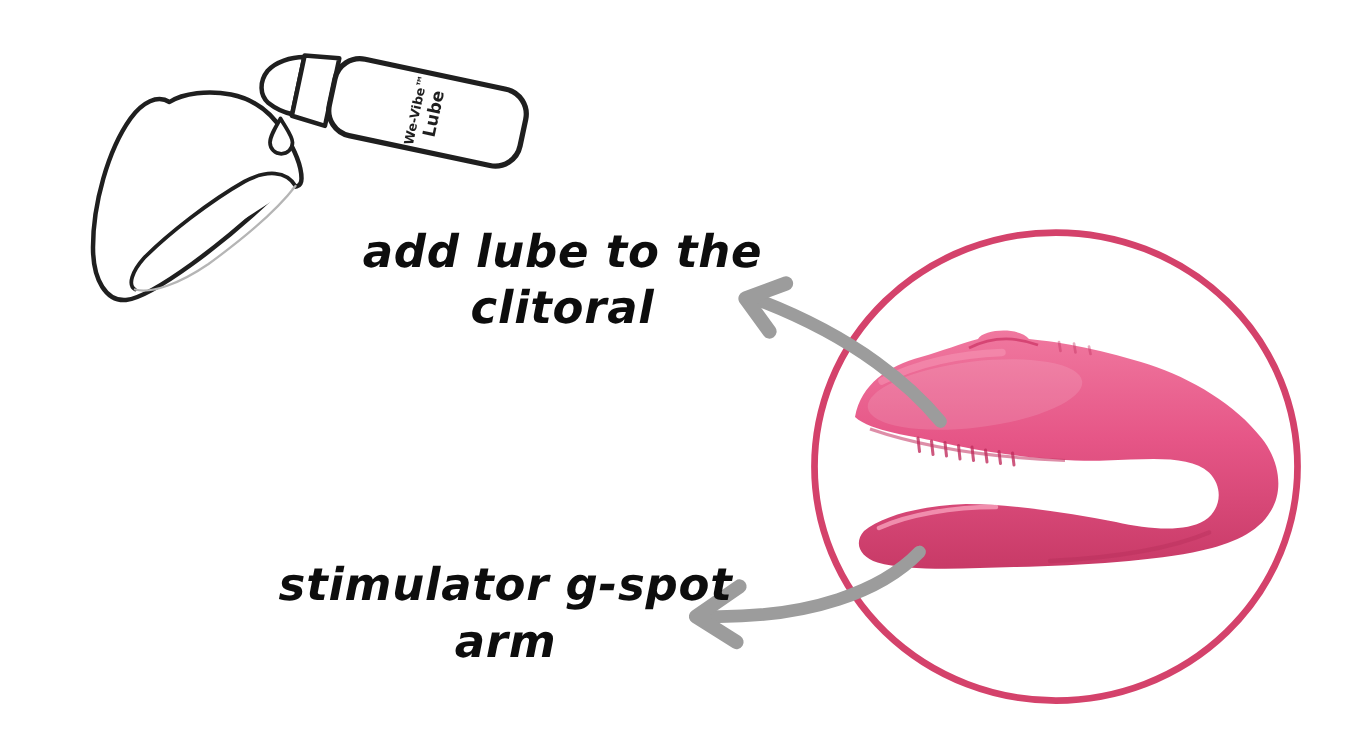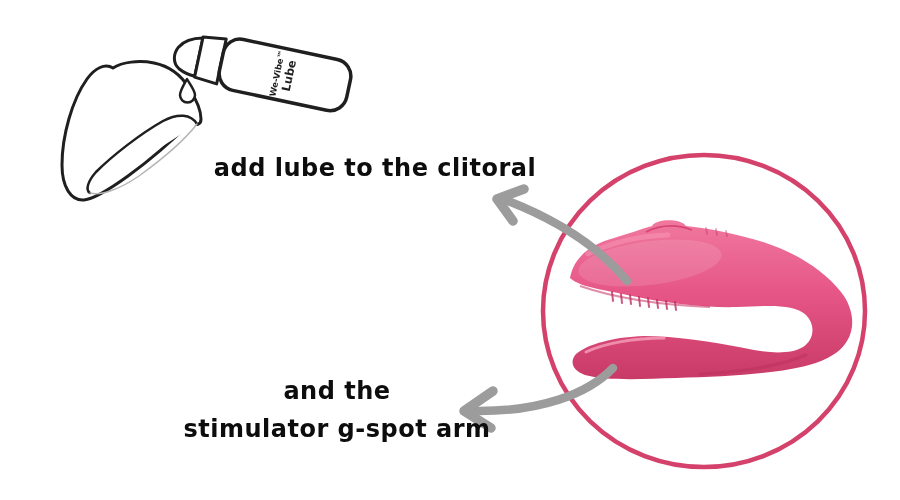--- a/index.html
+++ b/index.html
@@ -9,23 +9,24 @@
     background:#ffffff;
     overflow:hidden;
     font-family:"DejaVu Sans","Liberation Sans",sans-serif;
   }
   #art{position:absolute;left:0;top:0;}
   .caption{
     position:absolute;
     text-align:center;
     color:#0d0d0d;
     font-weight:700;
-    font-size:24px;
+    font-size:30px;
     line-height:37px;
     letter-spacing:.5px;
+    font-style:italic;
   }
   .caption .cap-line{display:block;}
   #caption-clitoral{left:205px;top:150px;width:340px;}
   #caption-gspot{left:167px;top:372px;width:340px;line-height:38px;}
 </style>
 </head>
 <body>
 
 <div id="canvas">
 
@@ -140,17 +141,16 @@
     <g fill="none" stroke="#9c9c9c" stroke-linecap="round" stroke-linejoin="round">
       <path stroke-width="8.5" d="M613,368 C588,394 540,412 474,411"></path>
       <polyline stroke-width="9.5" points="493,391 464,411 491,428"></polyline>
     </g>
   </svg>
 
   <div class="caption" id="caption-clitoral">
     <span class="cap-line">add lube to the clitoral</span>
   </div>
   <div class="caption" id="caption-gspot">
-    <span class="cap-line">and the</span>
     <span class="cap-line">stimulator g-spot arm</span>
   </div>
 
 </div>
 
 </body></html>

